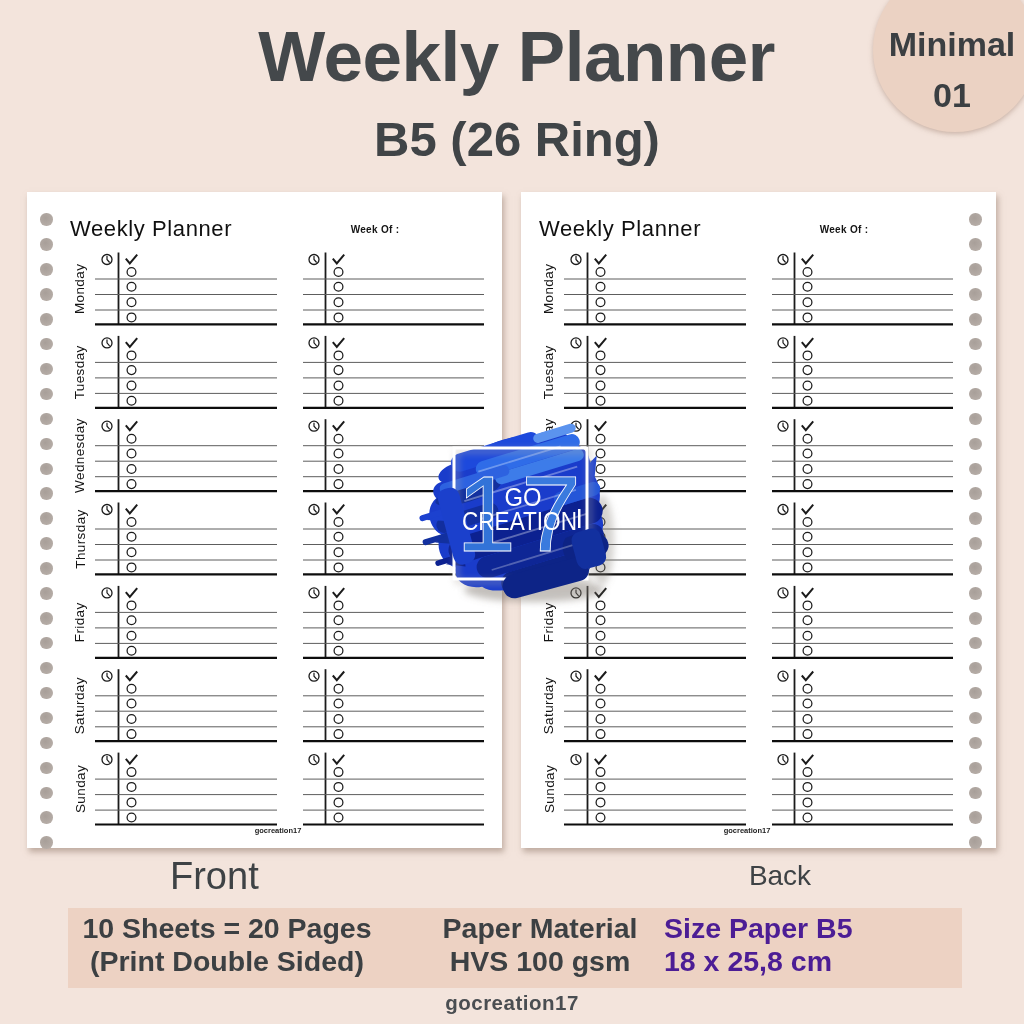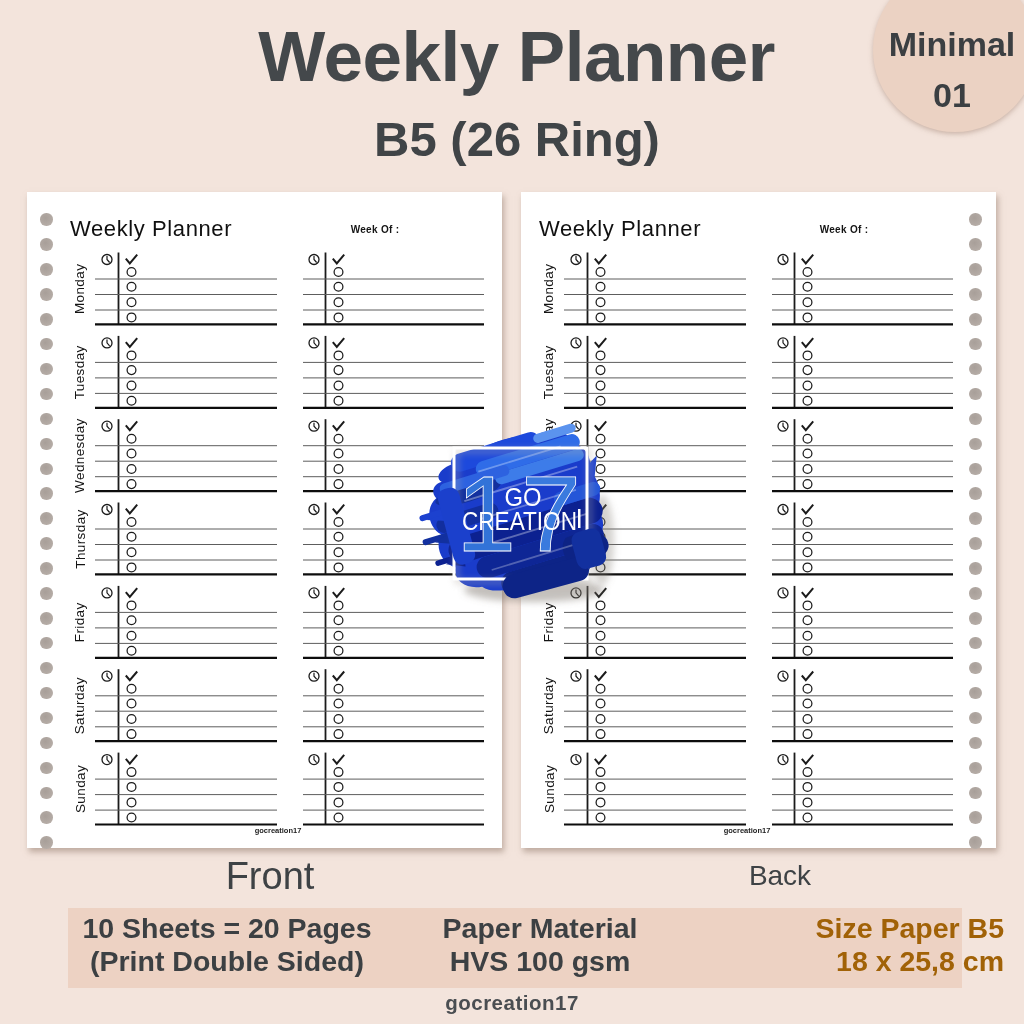--- a/index.html
+++ b/index.html
@@ -596,24 +596,24 @@
 <text x="80" y="151" text-anchor="middle" font-size="108" fill="#3273d8" stroke="#ffffff" stroke-width="0.8">1</text>
 <text x="145" y="151" text-anchor="middle" font-size="108" fill="#3a7ade" stroke="#ffffff" stroke-width="0.8">7</text>
 
 <text x="117" y="106" text-anchor="middle" font-size="26" fill="#ffffff" textLength="37" lengthAdjust="spacingAndGlyphs">GO</text>
 
 <text x="113.5" y="129.5" text-anchor="middle" font-size="26.5" fill="#ffffff" textLength="115" lengthAdjust="spacingAndGlyphs">CREATION</text>
 
 <rect x="172" y="109" width="2.5" height="19" fill="#ffffff"></rect>
 </svg>
 
-<div style="position:absolute;left:170px;top:857px;width:200px;text-align:center;font-size:38px;line-height:38px;color:#3e4245;">Front</div>
+<div style="position:absolute;left:170px;top:857px;width:200px;font-size:38px;line-height:38px;color:#3e4245;">Front</div>
 
 <div style="position:absolute;left:680px;top:857px;width:200px;text-align:center;font-size:28px;line-height:38px;color:#3e4245;">Back</div>
 
 <div style="position:absolute;left:68px;top:908px;width:894px;height:80px;background:#edd2c3;"></div>
 
 <div style="position:absolute;left:57px;top:912px;width:340px;text-align:center;font-size:28.5px;font-weight:bold;color:#3c4043;line-height:33px;">10 Sheets = 20 Pages<br>(Print Double Sided)</div>
 
 <div style="position:absolute;left:370px;top:912px;width:340px;text-align:center;font-size:28.5px;font-weight:bold;color:#3c4043;line-height:33px;">Paper Material<br>HVS 100 gsm</div>
 
-<div style="position:absolute;left:664px;top:912px;width:340px;text-align:right;font-size:28.5px;font-weight:bold;color:#a16207;line-height:33px;">Size Paper B5<br>18 x 25,8 cm</div>
+<div style="position:absolute;left:664px;top:912px;width:340px;text-align:left;font-size:28.5px;font-weight:bold;color:#4c1d95;line-height:33px;">Size Paper B5<br>18 x 25,8 cm</div>
 
 <div style="position:absolute;left:0;top:991px;width:1024px;text-align:center;font-size:20.5px;font-weight:bold;color:#4a4e52;letter-spacing:0.5px;">gocreation17</div>
 </body></html>

